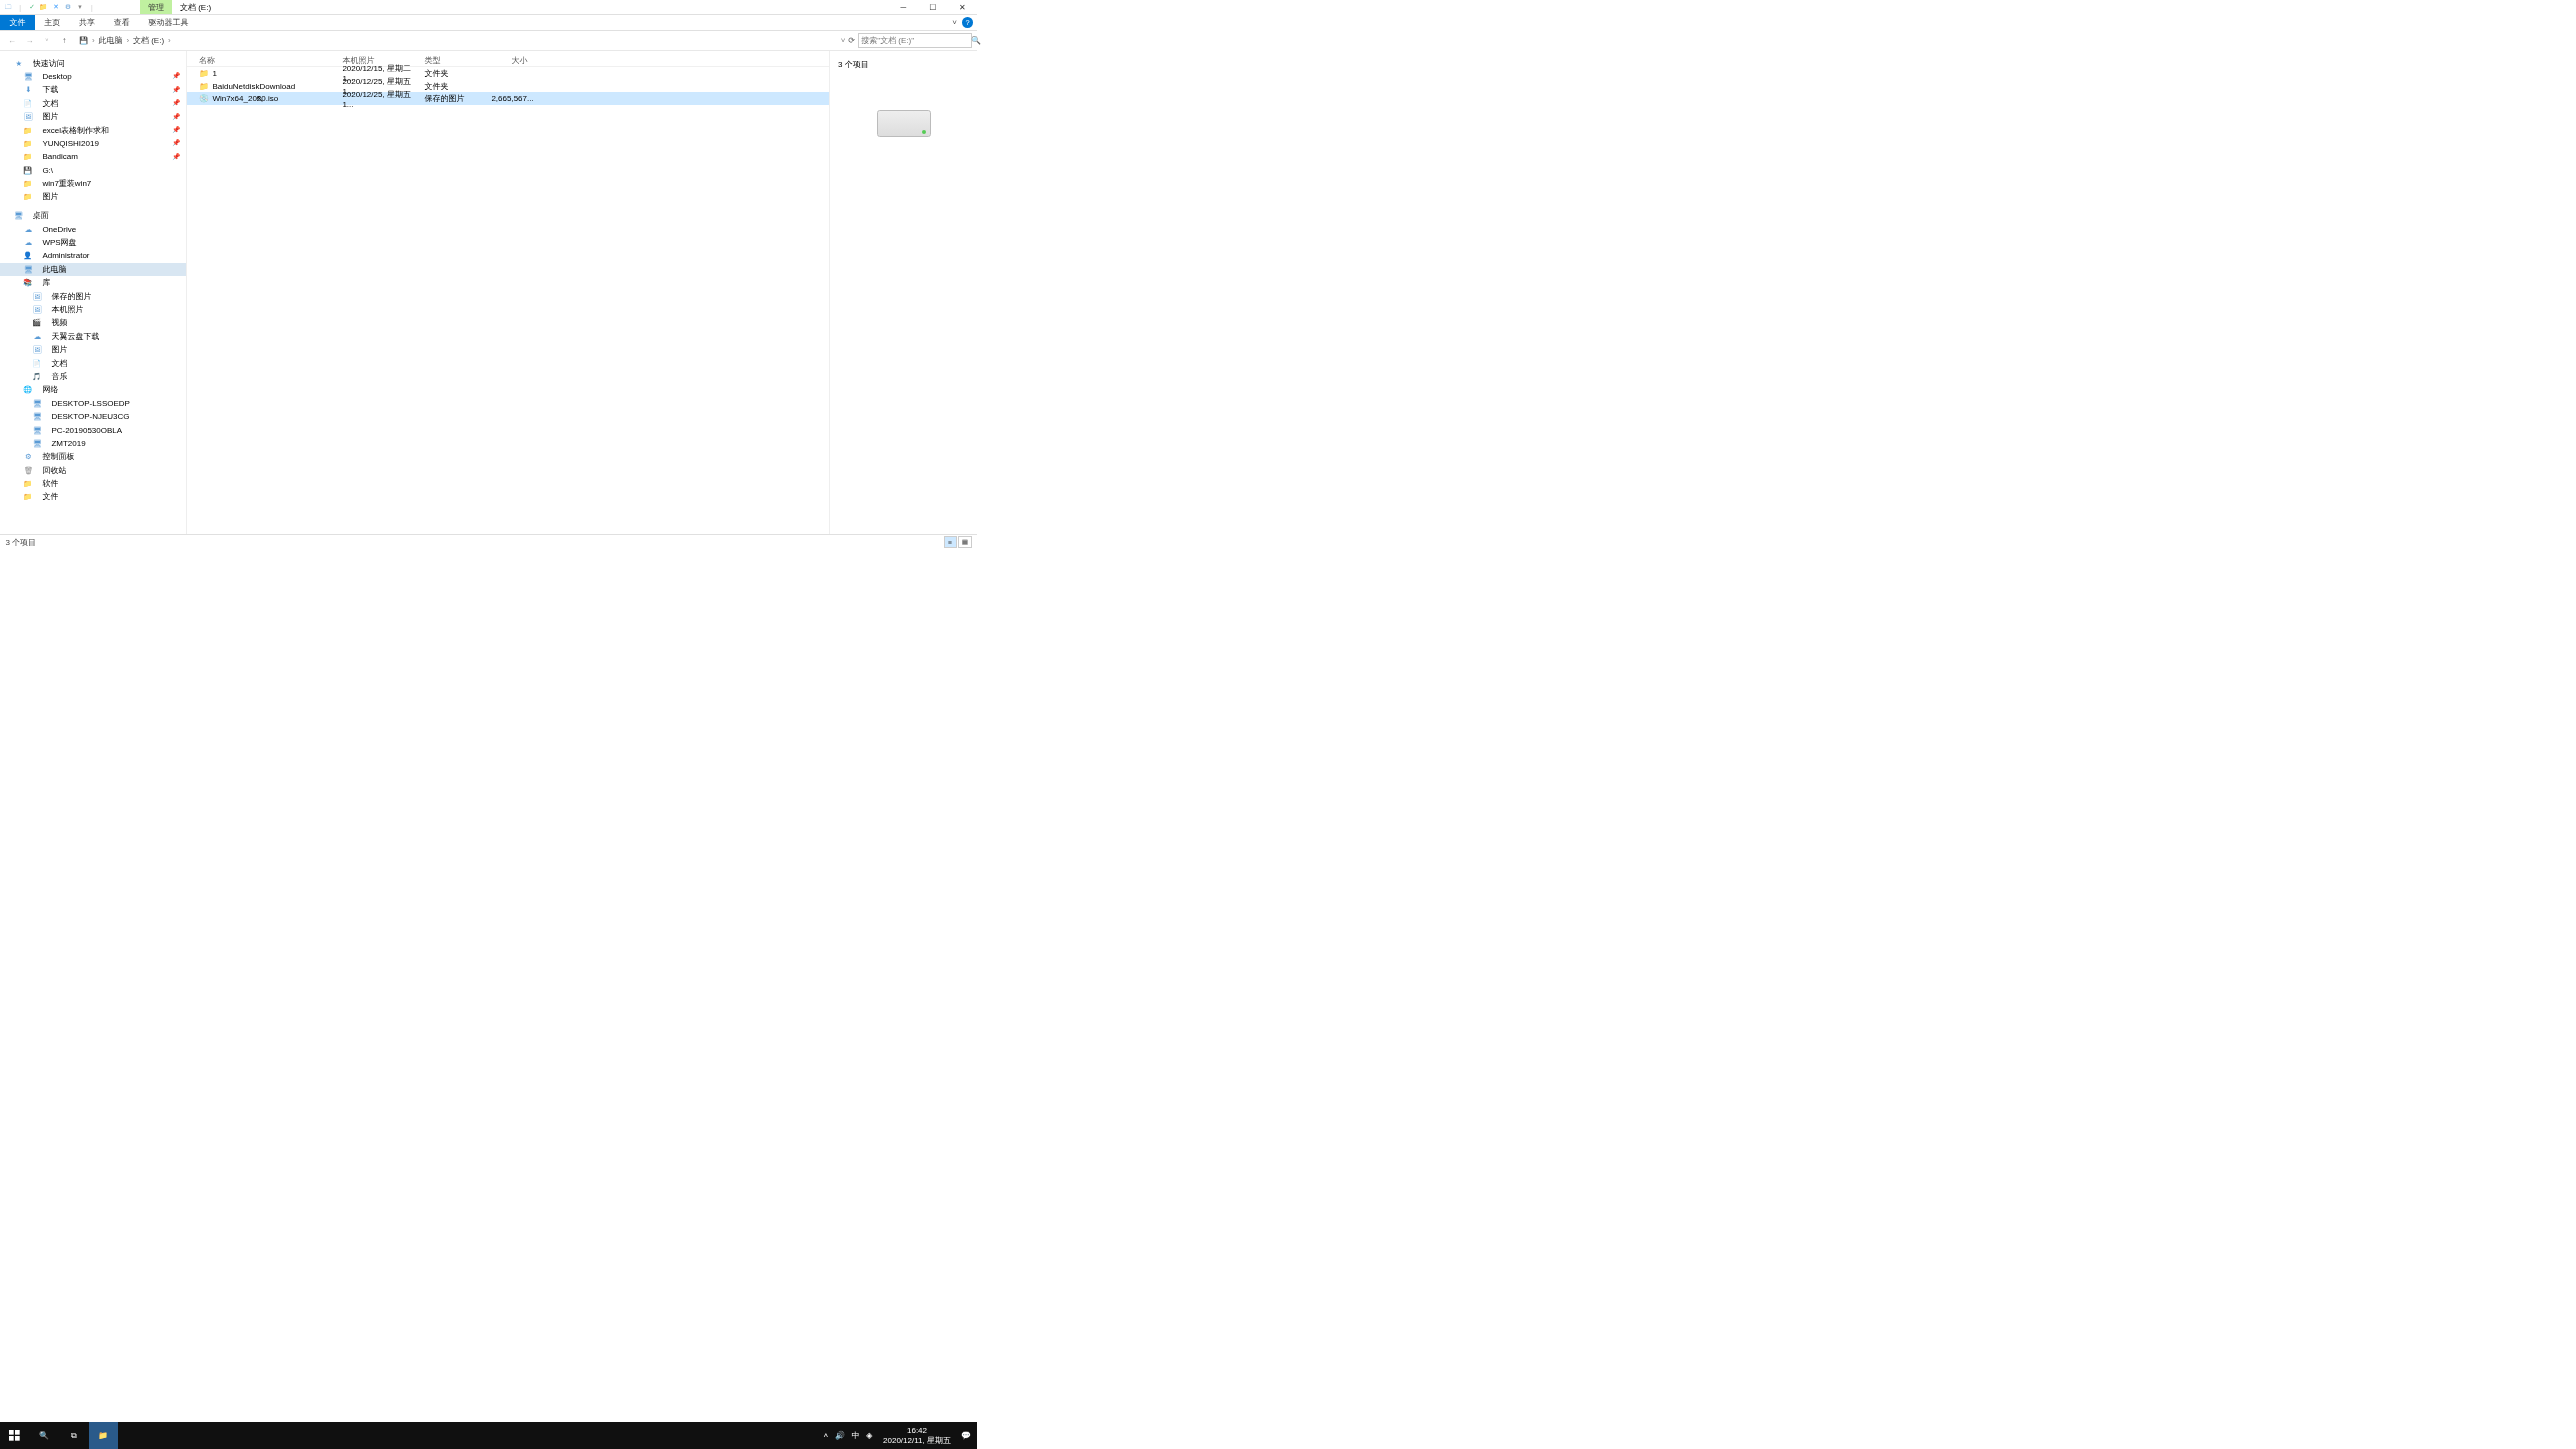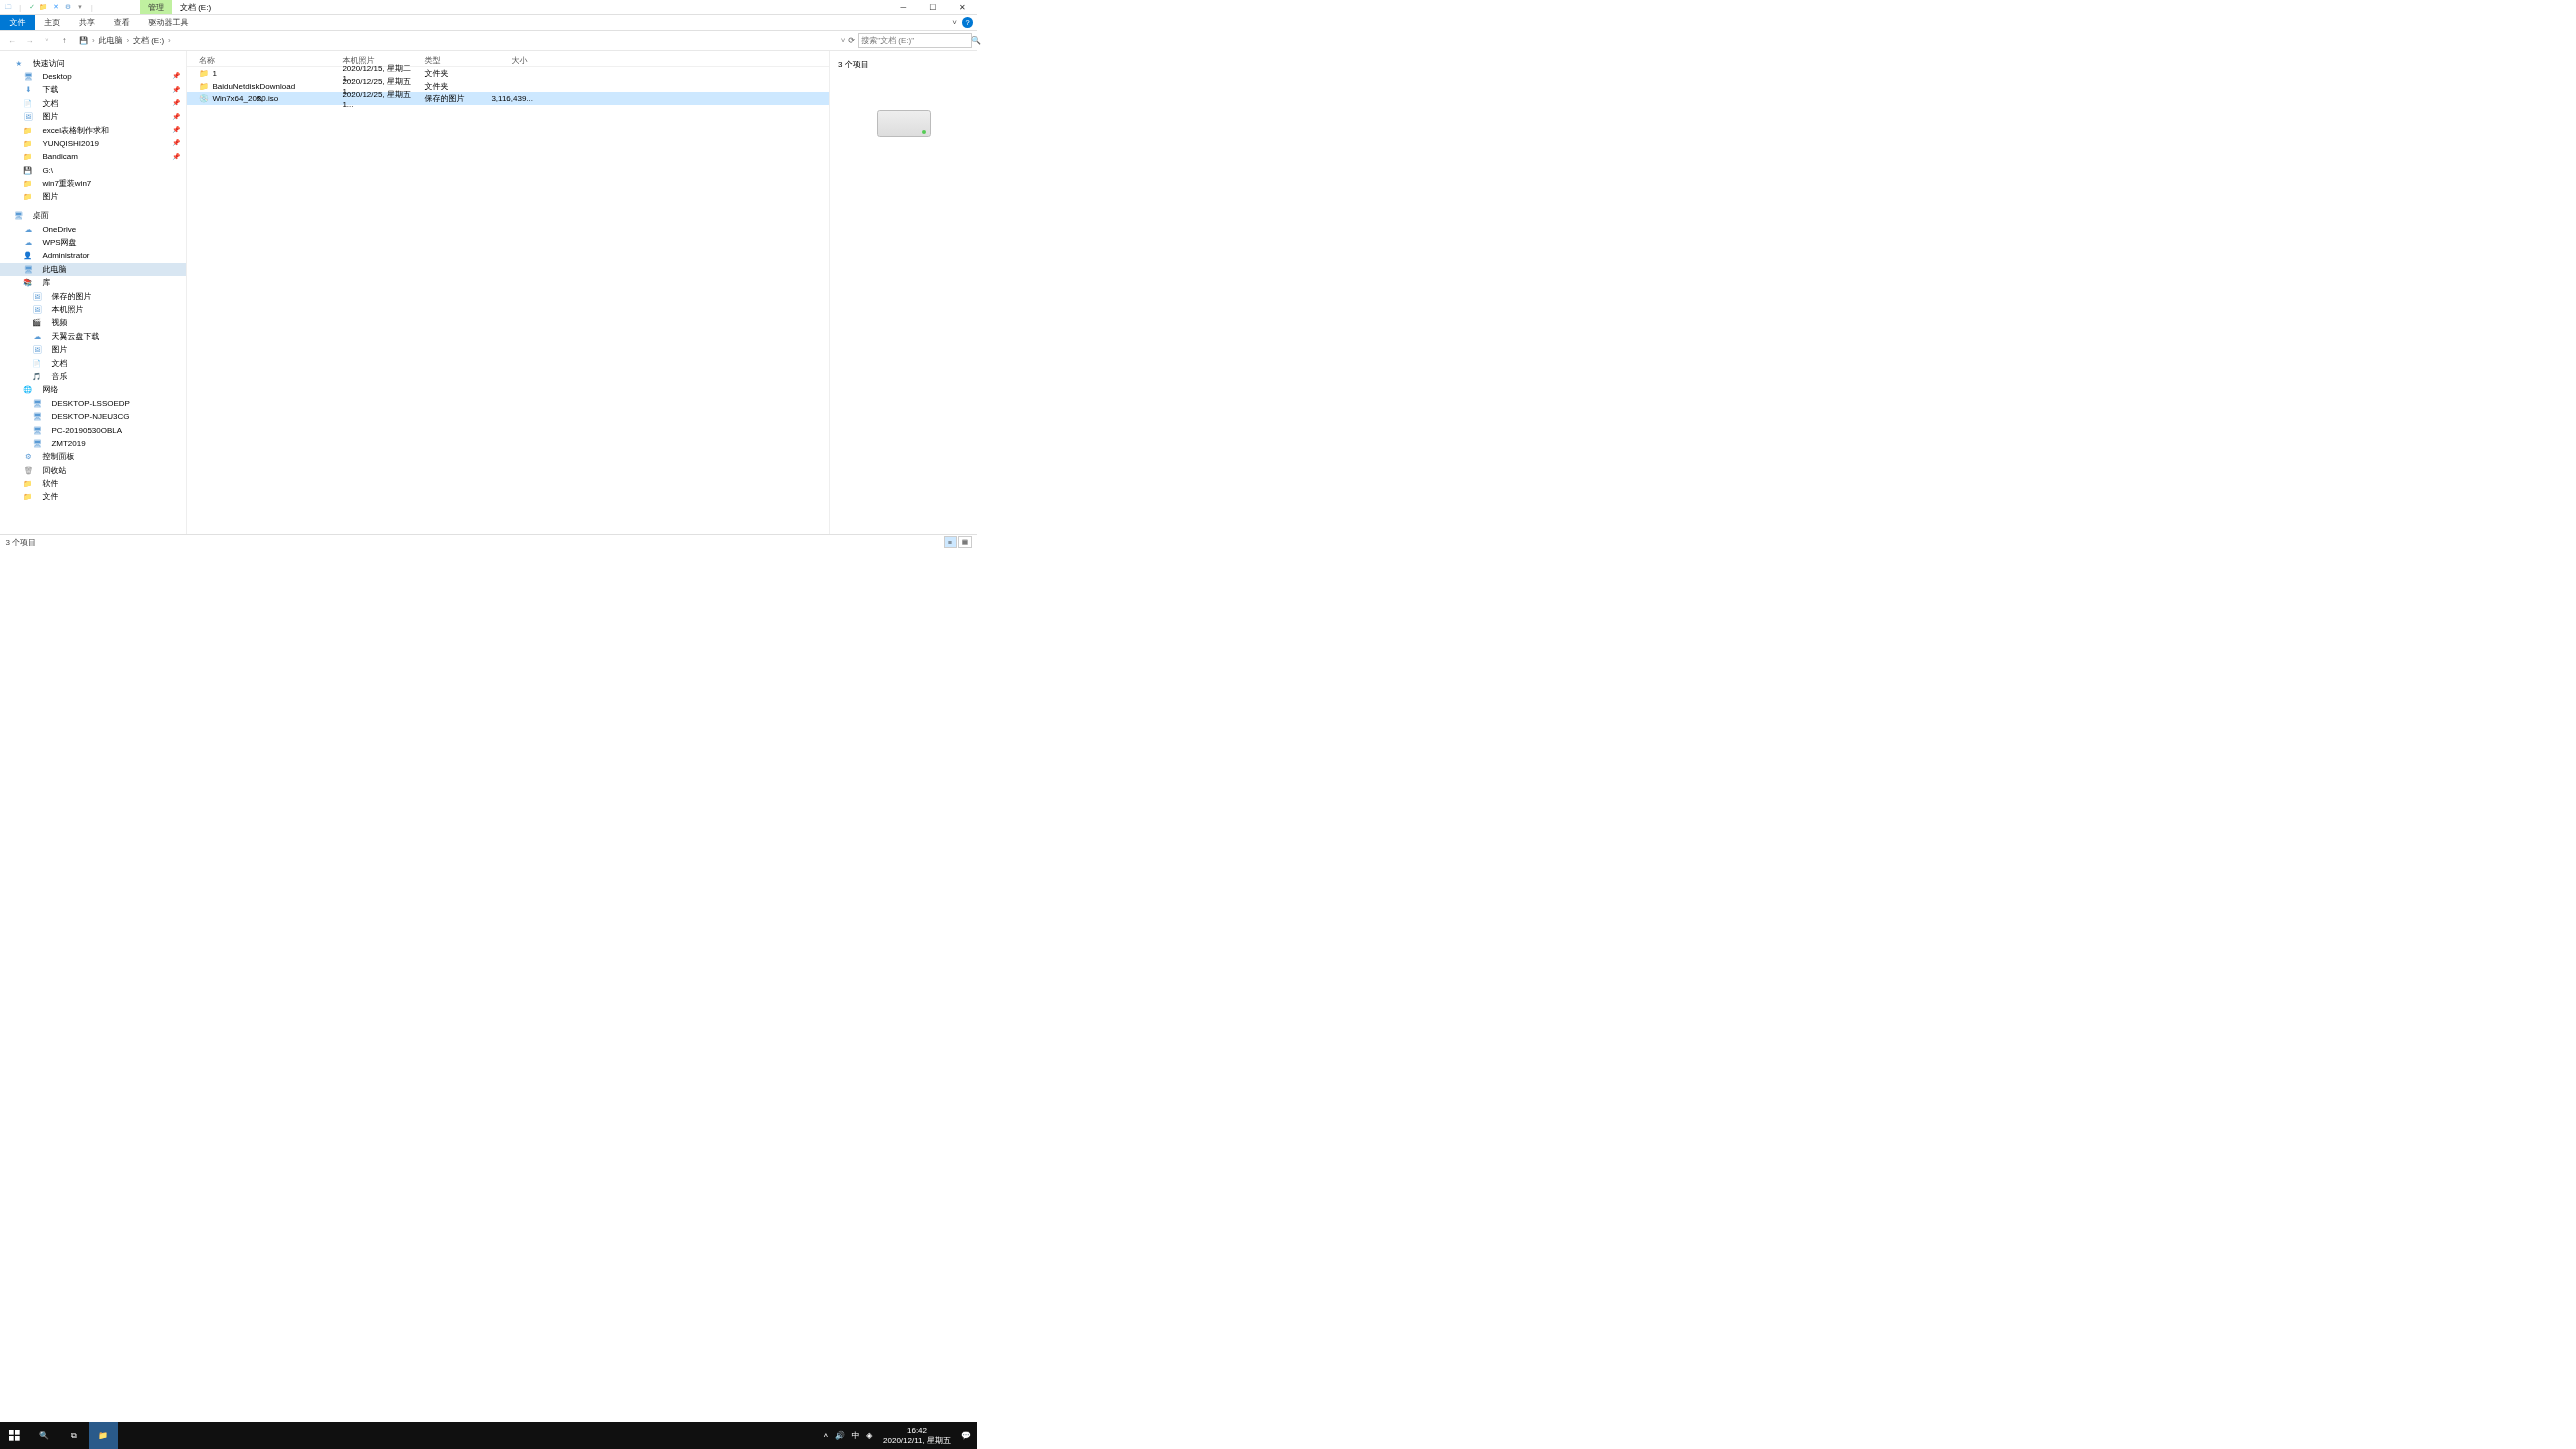--- a/index.html
+++ b/index.html
@@ -320,21 +320,21 @@
       <div class="col c-type">文件夹</div>
       <div class="col c-size"></div>
     </div>
           <div class="row sel">
       <div class="col c-name">
               <span class="f-ico ic-disk">💿</span>
               <span>Win7x64_2020.iso</span>
             </div>
       <div class="col c-date">2020/12/25, 星期五 1...</div>
       <div class="col c-type">保存的图片</div>
-      <div class="col c-size">3,116,439...</div>
+      <div class="col c-size">2,665,567...</div>
     </div>
         </div>
     </div>
 
     <div class="preview">
       <div class="preview-head">3 个项目</div>
       <div class="drive-ico"></div>
     </div>
   </div>
 

